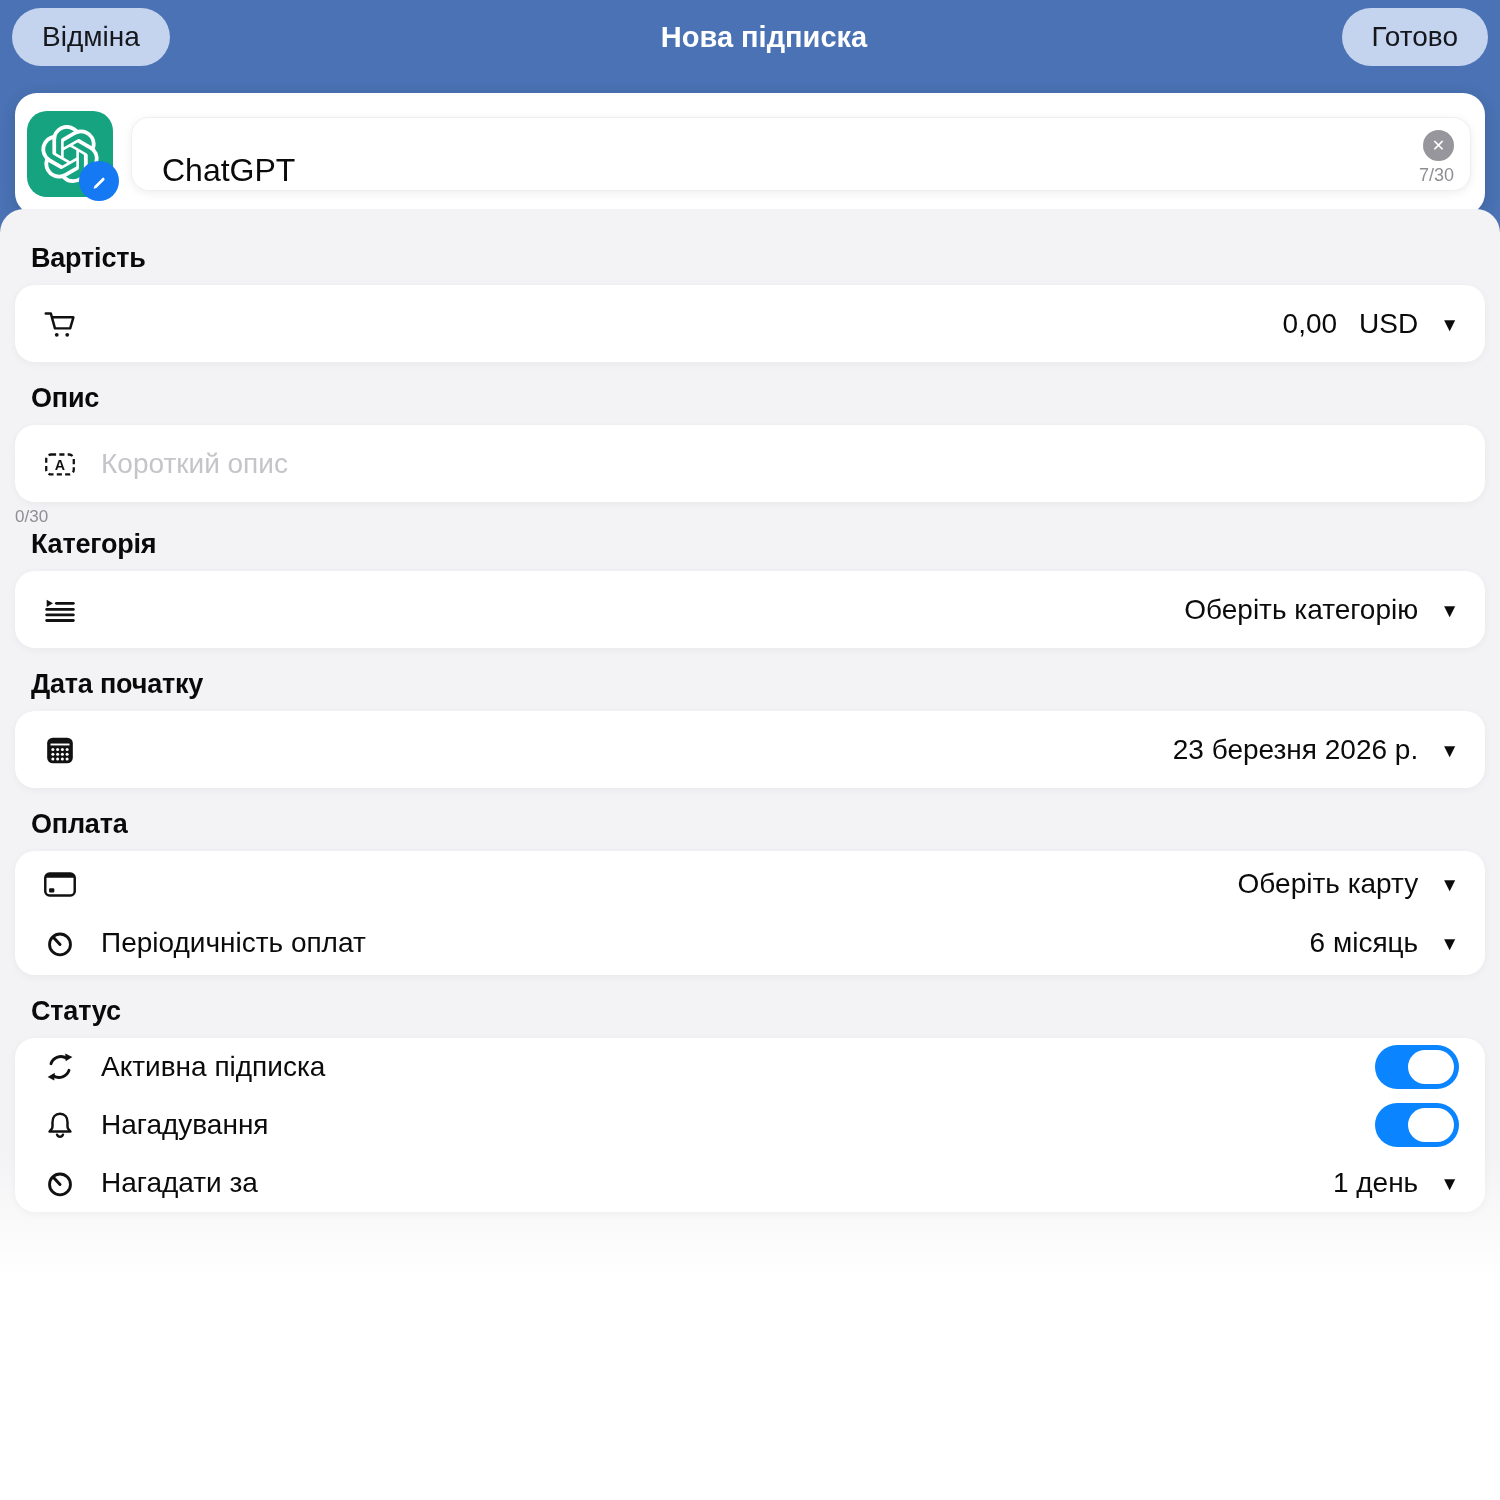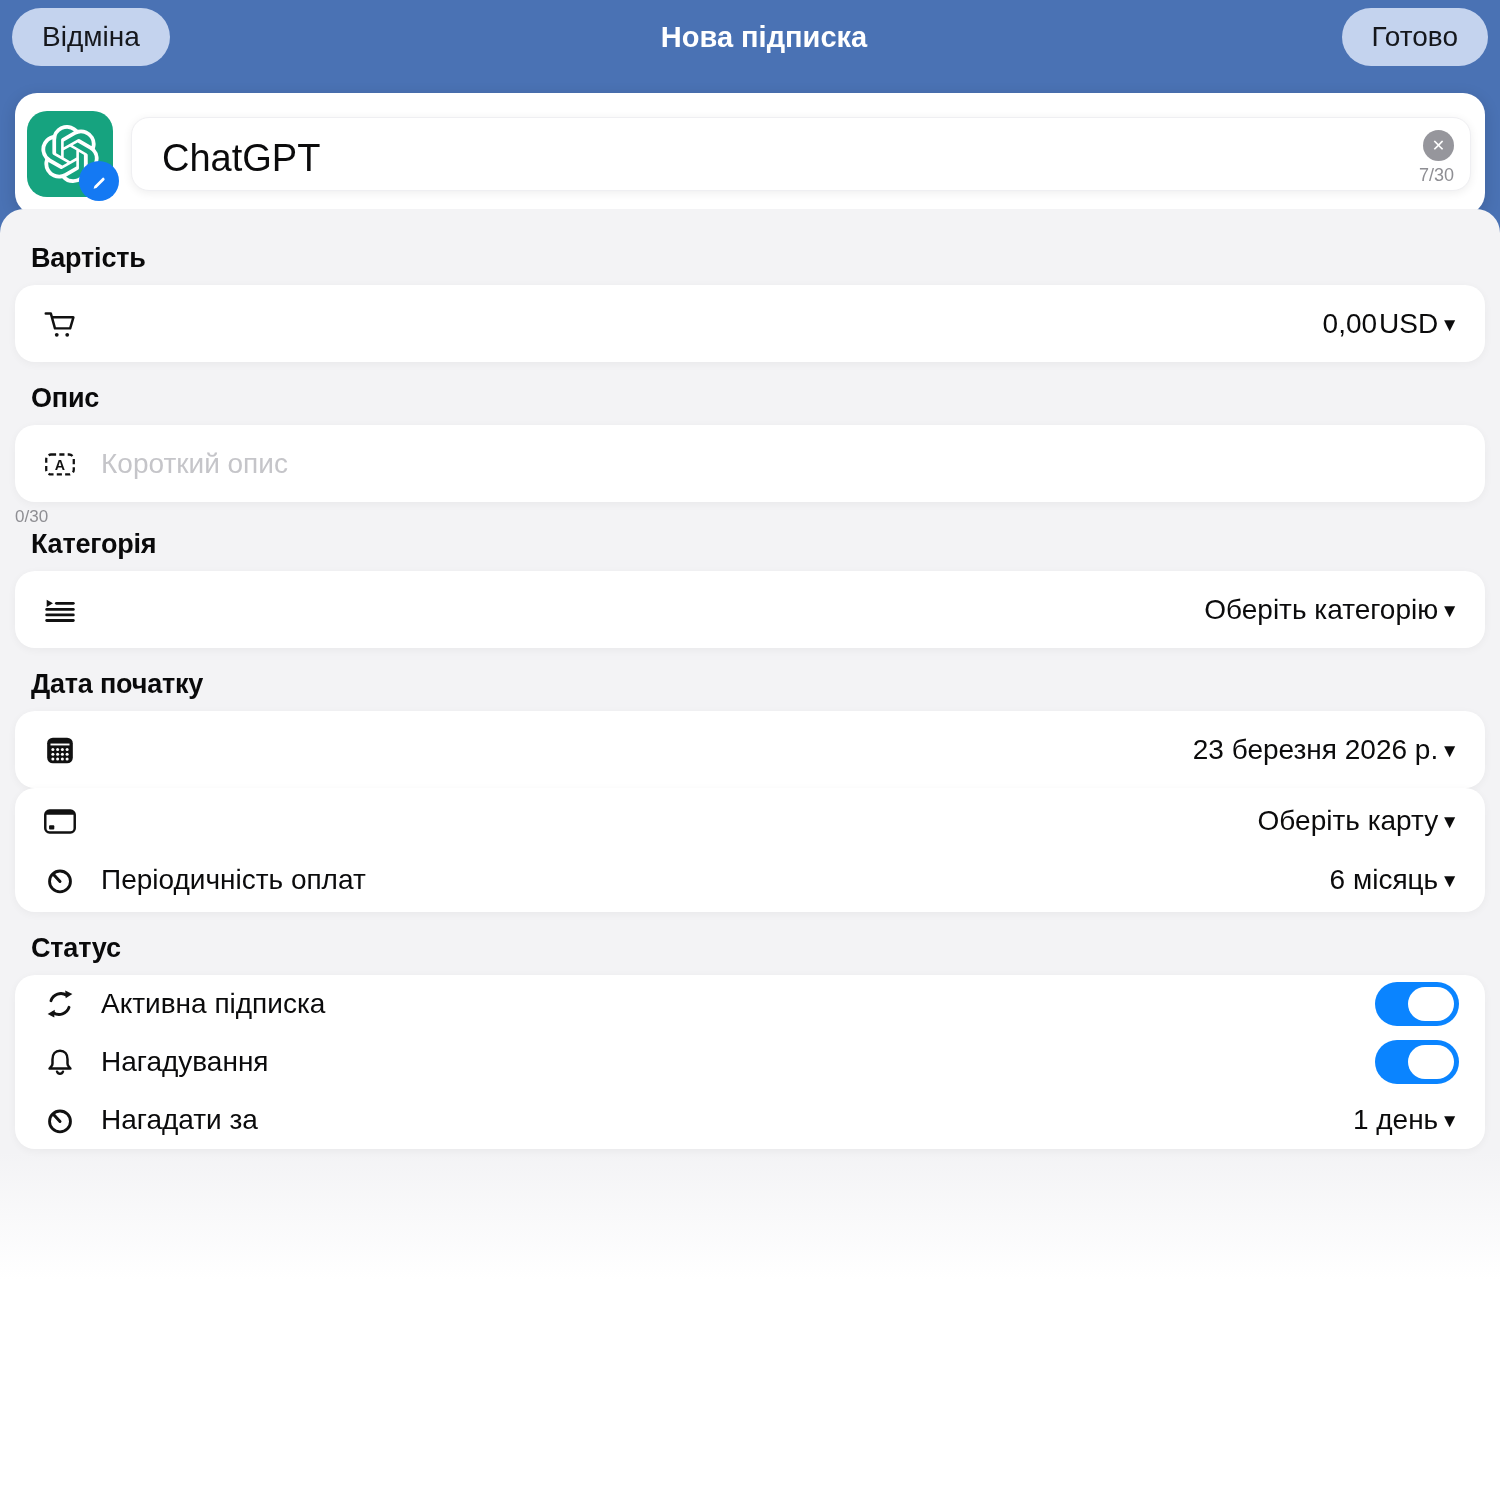--- a/index.html
+++ b/index.html
@@ -35,22 +35,22 @@
     position:absolute; right:-6px; bottom:-4px; width:40px; height:40px; border-radius:50%;
     background:#1479F3; display:flex; align-items:center; justify-content:center;
   }
   .edit-badge svg { width:22px; height:22px; }
   .name-field {
     position:absolute; left:116px; right:14px; top:24px; height:74px;
     background:#fff; border:1px solid #EFEFF2; border-radius:18px;
     box-shadow:0 2px 10px rgba(0,0,0,.07);
   }
   .name-input {
-    position:absolute; left:30px; top:4px; height:100%; width:70%;
-    border:none; outline:none; background:transparent; font-size:38px; color:#0b0b0c;
+    position:absolute; left:30px; top:16px; height:100%; width:70%;
+    border:none; outline:none; background:transparent; font-size:32px; color:#0b0b0c;
     font-family:inherit;
   }
   .clear-btn {
     position:absolute; right:16px; top:12px; width:31px; height:31px; border-radius:50%;
     background:#96969C; color:#fff; border:none; font-size:16px; line-height:31px;
     text-align:center; cursor:pointer; font-family:inherit;
   }
   .name-counter {
     position:absolute; right:16px; bottom:4px; font-size:18px; color:#8E8E93;
   }
@@ -68,21 +68,21 @@
     background:#fff; border-radius:20px; box-shadow:0 2px 8px rgba(0,0,0,.045);
     padding:0 26px;
   }
   .row { display:flex; align-items:center; height:77px; }
   .card.multi .row { height:59px; }
   .card.multi { padding-top:3px; padding-bottom:3px; }
   .card.status .row { height:58px; }
   .row .icon { width:38px; height:38px; flex:none; margin-right:22px; display:flex; align-items:center; justify-content:center; }
   .row .icon svg { width:38px; height:38px; }
   .row-label { font-size:28px; color:#0b0b0c; }
-  .row-value { margin-left:auto; display:flex; align-items:center; gap:2px; font-size:28px; color:#0b0b0c; white-space:nowrap; }
+  .row-value { margin-left:auto; display:flex; align-items:center; gap:22px; font-size:28px; color:#0b0b0c; white-space:nowrap; }
   .chev { font-size:19px; color:#0b0b0c; transform:translateY(1px); }
   .placeholder-input {
     border:none; outline:none; background:transparent; font-size:28px; flex:1;
     color:#0b0b0c; font-family:inherit;
   }
   .placeholder-input::placeholder { color:#C5C5C9; opacity:1; }
   .counter-under { text-align:left; font-size:17px; color:#8E8E93; margin:5px 14px 0 0; height:21px; }
 
   
   .switch {
@@ -206,20 +206,21 @@
             </g>
           </svg>
         </span>
         <span class="row-value">
           <span>23 березня 2026 р.</span>
           <span class="chev">▼</span>
         </span>
       </div>
     </div>
 
+    <div class="section-label">Оплата</div>
     <div class="card multi">
       <div class="row">
         <span class="icon">
           <svg viewBox="0 0 40 40">
             <rect x="4.5" y="9" width="31" height="23" rx="4.5" fill="none" stroke="#111" stroke-width="2.6"></rect>
             <path d="M4.5 13.5 v-0.5 a4 4 0 0 1 4 -4 h23 a4 4 0 0 1 4 4 v0.5 z" fill="#111"></path>
             <rect x="8.5" y="24.5" width="5.5" height="4.5" rx="1" fill="#111"></rect>
           </svg>
         </span>
         <span class="row-value">

